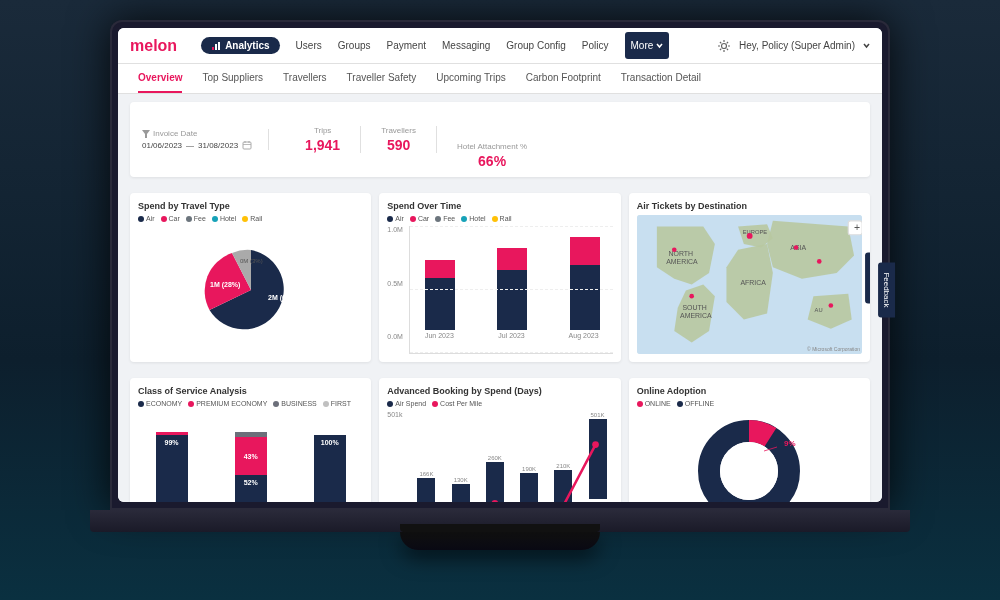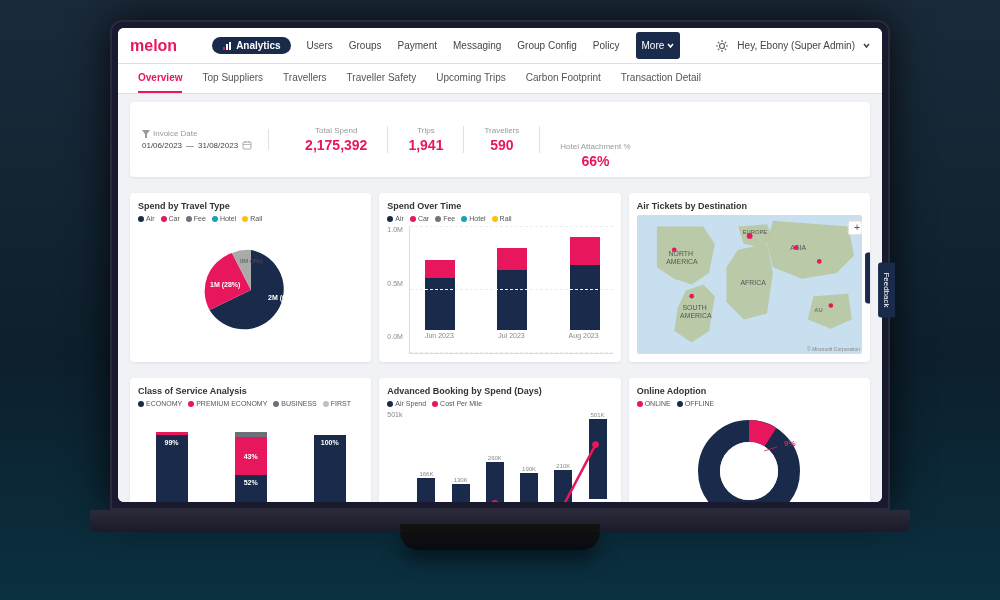--- a/index.html
+++ b/index.html
@@ -79,21 +79,21 @@
       padding: 0 12px;
       border-bottom: 1px solid #e0e0e0;
       gap: 16px;
       flex-shrink: 0;
     }
 
     .logo {
       color: #e8175d;
       font-size: 16px;
       font-weight: 700;
-      margin-right: 19px;
+      margin-right: 8px;
     }
 
     .nav-analytics-btn {
       background: #1a2a4a;
       color: #fff;
       border-radius: 14px;
       padding: 3px 10px;
       font-size: 10px;
       font-weight: 600;
       display: flex;
@@ -390,21 +390,21 @@
           <svg width="7" height="7" viewBox="0 0 7 7">
             <polyline points="1,2 3.5,5 6,2" stroke="#fff" stroke-width="1.5" fill="none"></polyline>
           </svg>
         </div>
 
         <div class="nav-right">
           <svg width="14" height="14" viewBox="0 0 14 14" style="cursor:pointer">
             <circle cx="7" cy="7" r="2.5" fill="none" stroke="#666" stroke-width="1.2"></circle>
             <path d="M7 1v2M7 11v2M1 7h2M11 7h2M2.9 2.9l1.4 1.4M9.7 9.7l1.4 1.4M2.9 11.1l1.4-1.4M9.7 4.3l1.4-1.4" stroke="#666" stroke-width="1.2"></path>
           </svg>
-          <span style="cursor:pointer">Hey, Ebony (Super Admin)</span>
+          <span style="cursor:pointer">Hey, Policy (Super Admin)</span>
           <svg width="7" height="7" viewBox="0 0 7 7">
             <polyline points="1,2 3.5,5 6,2" stroke="#444" stroke-width="1.5" fill="none"></polyline>
           </svg>
         </div>
       </div>
 
       <div class="sub-nav">
         <span class="sub-nav-item active">Overview</span>
         <span class="sub-nav-item">Top Suppliers</span>
         <span class="sub-nav-item">Travellers</span>
@@ -431,24 +431,20 @@
               <svg width="10" height="10" viewBox="0 0 10 10">
                 <rect x="1" y="2" width="8" height="7" rx="1" fill="none" stroke="#aaa" stroke-width="1"></rect>
                 <line x1="3" y1="1" x2="3" y2="3" stroke="#aaa" stroke-width="1"></line>
                 <line x1="7" y1="1" x2="7" y2="3" stroke="#aaa" stroke-width="1"></line>
                 <line x1="1" y1="4.5" x2="9" y2="4.5" stroke="#aaa" stroke-width="0.8"></line>
               </svg>
             </div>
           </div>
 
           <div class="stat-item">
-            <span class="stat-label">Total Spend</span>
-            <span class="stat-value">2,175,392</span>
-          </div>
-          <div class="stat-item">
             <span class="stat-label">Trips</span>
             <span class="stat-value">1,941</span>
           </div>
           <div class="stat-item">
             <span class="stat-label">Travellers</span>
             <span class="stat-value">590</span>
           </div>
           <div class="stat-item">
             <span class="stat-label">Hotel Attachment %</span>
             <span class="stat-value">66%</span>

